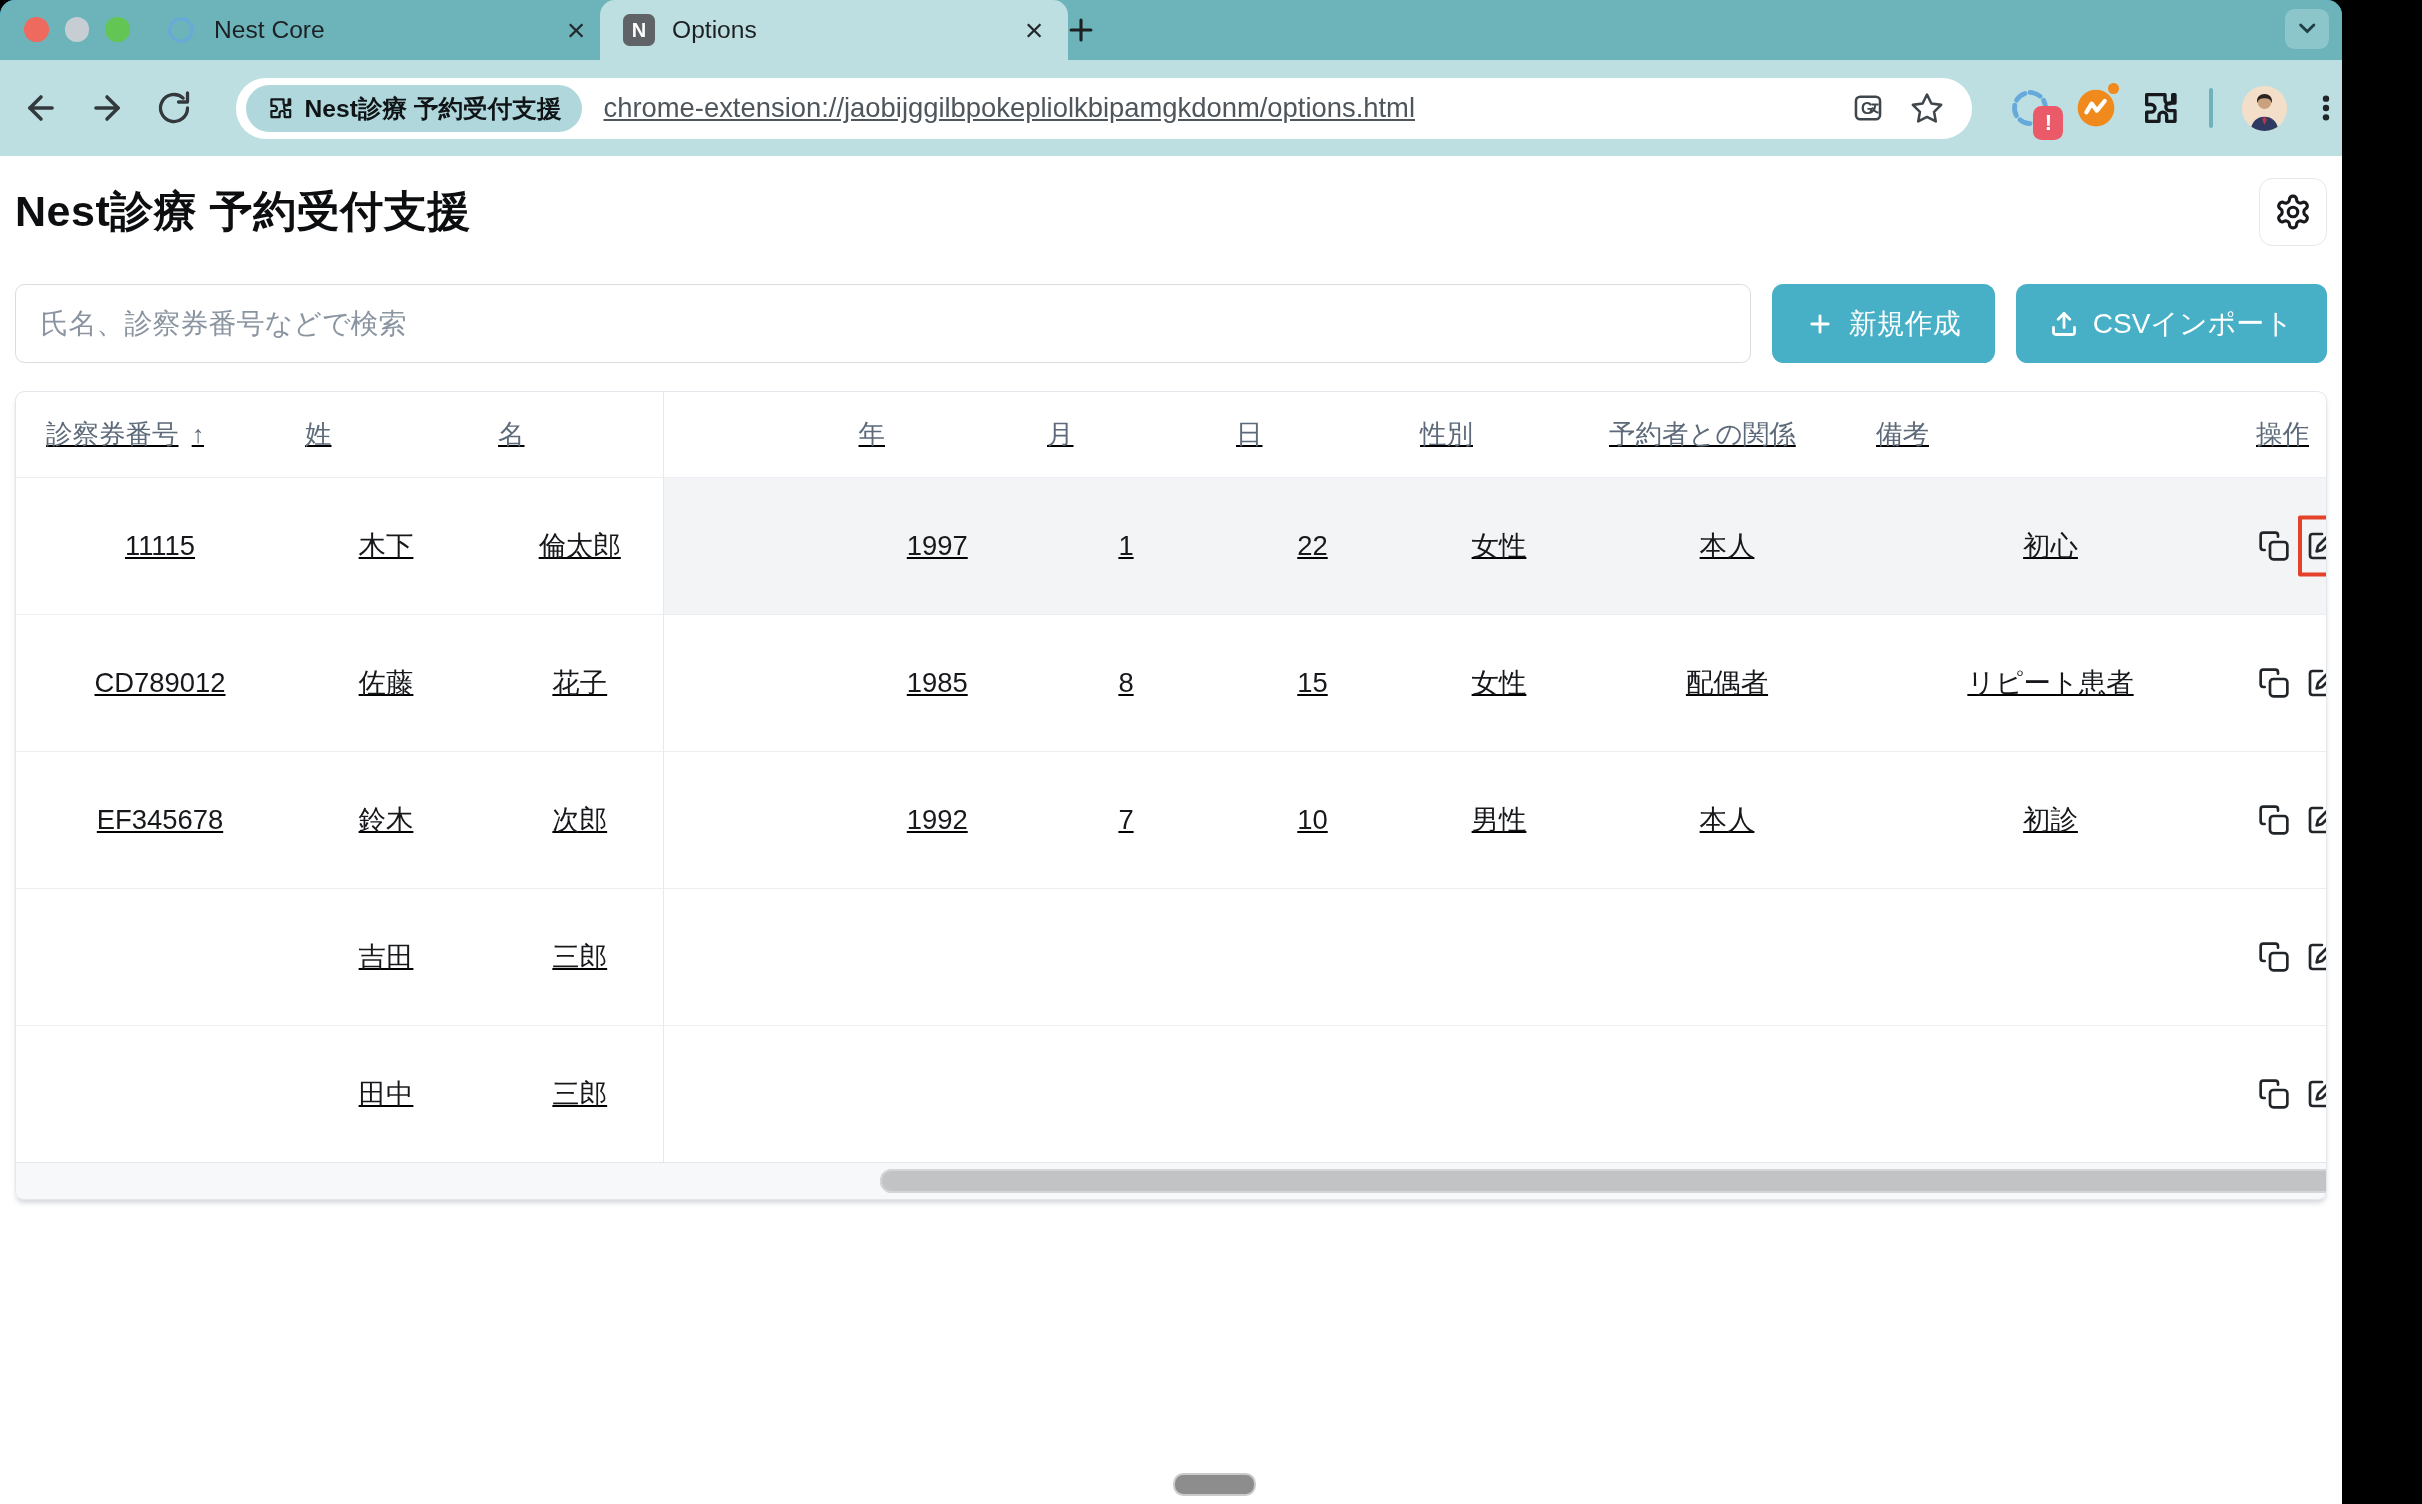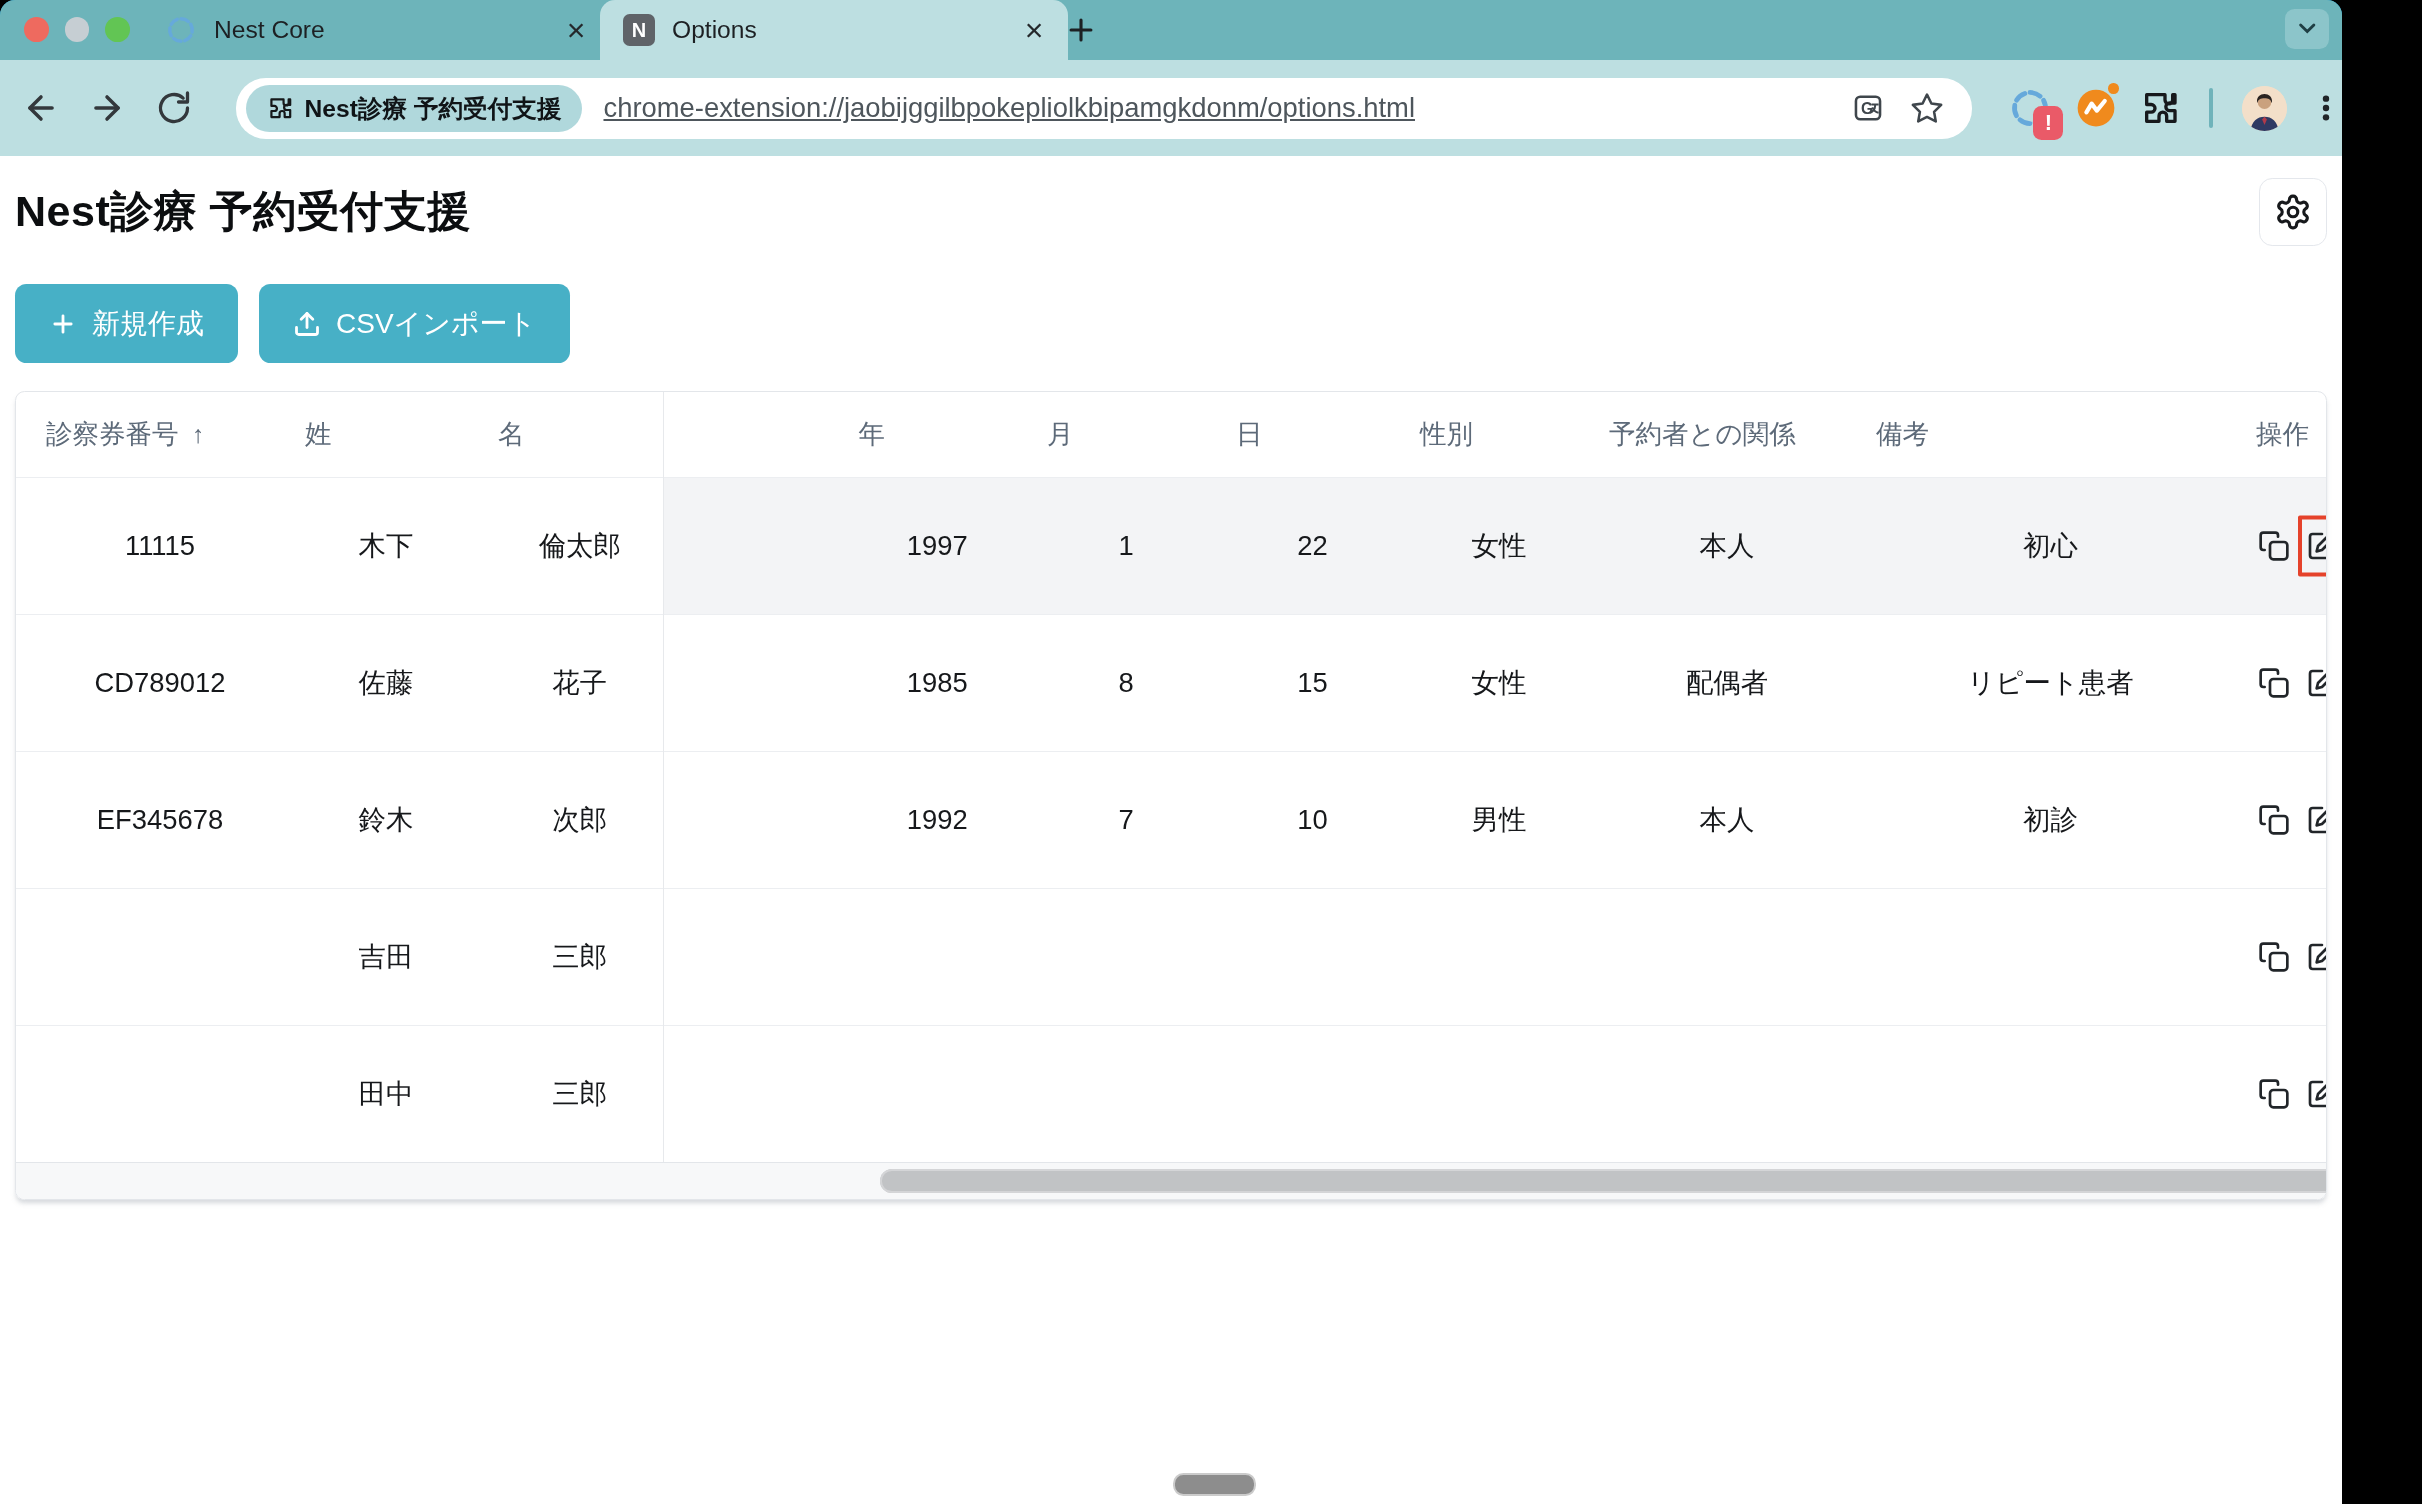--- a/index.html
+++ b/index.html
@@ -46,21 +46,21 @@
   .page-header{display:flex;align-items:center;justify-content:space-between;padding-top:15px;height:81px;}
   .page-title{font-size:43px;font-weight:bold;color:#0c0e10;letter-spacing:0.5px;}
   .settings-btn{width:68px;height:68px;border-radius:13.2px;border:1.9px solid #e4e7ec;background:#fff;display:flex;align-items:center;justify-content:center;}
 
   .controls{display:flex;align-items:center;margin-top:32px;gap:21px;}
   .search-input{flex:1;height:79px;border:1.9px solid #d9dde2;border-radius:9.5px;font-size:28px;color:#16181b;padding:0 24.6px;box-sizing:border-box;outline:none;font-family:inherit;}
   .search-input::placeholder{color:#8b95a1;}
   .btn{height:79px;border:none;border-radius:11.4px;background:#47b0c6;color:#fff;font-size:28px;font-family:inherit;display:flex;align-items:center;justify-content:center;gap:15px;padding:0 34px;white-space:nowrap;}
 
   
-  .table-wrap{margin-top:28px;border:0.9px solid #e3e6ea;border-radius:9.5px;overflow:hidden;box-shadow:0 4.7px 5.7px -1.9px rgba(145,152,162,.38);}
+  .table-wrap{margin-top:28px;border:0.9px solid #e3e6ea;border-radius:9.5px;overflow:hidden;box-shadow:0 4.7px 5.7px -1.9px rgba(145,152,162,.38);text-decoration:underline;}
   table{width:100%;border-collapse:collapse;table-layout:fixed;}
   col.c1{width:259px}col.c2{width:193px}col.c3{width:195px}col.c4{width:354px}col.c5{width:189px}
   col.c6{width:184px}col.c7{width:189px}col.c8{width:267px}col.c9{width:380px}col.c10{width:180px}
   th,td{text-align:left;padding-left:30px;font-weight:normal;box-sizing:border-box;}
   thead th{height:85px;font-size:26.5px;color:#5d6a79;font-weight:500;}
   tbody td{height:137px;font-size:27.4px;color:#16181b;border-top:1.9px solid #eceef1;background:#fff;text-align:center;}
   th:nth-child(4),td:nth-child(4){padding-left:195px;}
   th:nth-child(3),td:nth-child(3){border-right:0.9px solid #e7e9ec;}
   tr.highlighted td{background:#f3f4f6;}
   tr.highlighted td:nth-child(-n+3){background:#fff;}
@@ -239,20 +239,21 @@
       <div class="page-title">Nest診療 予約受付支援</div>
       <button class="settings-btn">
         <svg width="38" height="38" viewBox="0 0 24 24" fill="none" stroke="#17191c" stroke-width="2" stroke-linecap="round" stroke-linejoin="round">
           <path d="M12.22 2h-.44a2 2 0 0 0-2 2v.18a2 2 0 0 1-1 1.73l-.43.25a2 2 0 0 1-2 0l-.15-.08a2 2 0 0 0-2.73.73l-.22.38a2 2 0 0 0 .73 2.73l.15.1a2 2 0 0 1 1 1.72v.51a2 2 0 0 1-1 1.74l-.15.09a2 2 0 0 0-.73 2.73l.22.38a2 2 0 0 0 2.73.73l.15-.08a2 2 0 0 1 2 0l.43.25a2 2 0 0 1 1 1.73V20a2 2 0 0 0 2 2h.44a2 2 0 0 0 2-2v-.18a2 2 0 0 1 1-1.73l.43-.25a2 2 0 0 1 2 0l.15.08a2 2 0 0 0 2.73-.73l.22-.39a2 2 0 0 0-.73-2.73l-.15-.08a2 2 0 0 1-1-1.74v-.5a2 2 0 0 1 1-1.74l.15-.09a2 2 0 0 0 .73-2.73l-.22-.38a2 2 0 0 0-2.73-.73l-.15.08a2 2 0 0 1-2 0l-.43-.25a2 2 0 0 1-1-1.73V4a2 2 0 0 0-2-2z"></path>
           <circle cx="12" cy="12" r="3"></circle>
         </svg>
       </button>
     </div>
 
     <div class="controls">
+      <input class="search-input" placeholder="氏名、診察券番号などで検索" style="">
       <button class="btn">
         <svg width="28" height="28" viewBox="0 0 24 24" fill="none" stroke="#fff" stroke-width="2.4" stroke-linecap="round">
             <path d="M12 5v14M5 12h14"></path>
           </svg>
         <span>新規作成</span>
       </button>
       <button class="btn">
         <svg width="28" height="28" viewBox="0 0 24 24" fill="none" stroke="#fff" stroke-width="2.4" stroke-linecap="round" stroke-linejoin="round">
             <path d="M21 15v4a2 2 0 0 1-2 2H5a2 2 0 0 1-2-2v-4"></path>
             <path d="M17 8l-5-5-5 5"></path>

